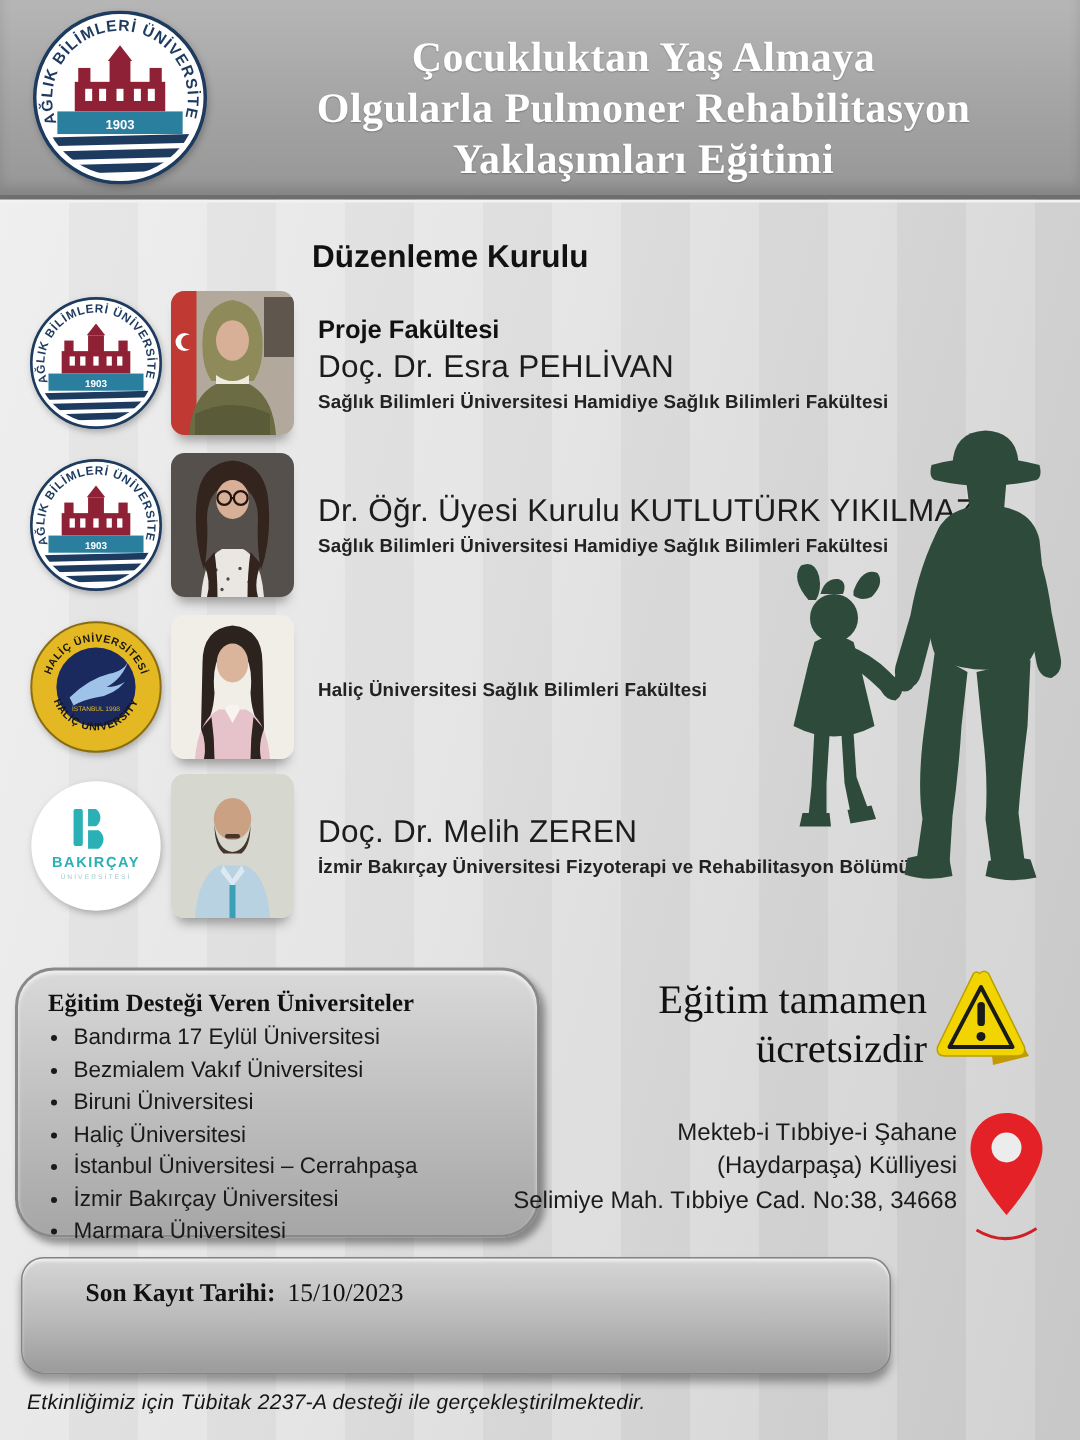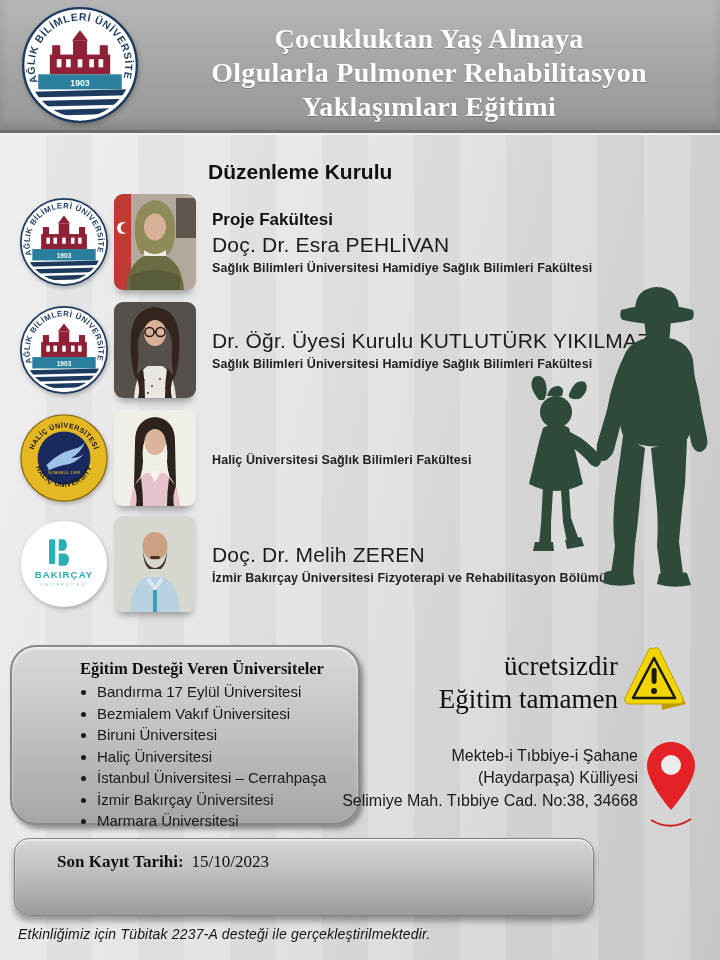--- a/index.html
+++ b/index.html
@@ -45,21 +45,20 @@
   .member-name{font-size:21px;color:#1c1c1c;letter-spacing:.2px;}
   .member-affil{font-size:12.5px;font-weight:bold;color:#222;margin-top:4px;letter-spacing:.1px;}
   
   .silhouette{position:absolute;left:498px;top:280px;width:222px;height:320px;}
   
   .uni-box{
     position:absolute;left:10px;top:645px;width:350px;height:180px;
     border-radius:26px;border:2px solid #898989;box-sizing:border-box;
     background:linear-gradient(180deg,#d9d9d9,#bdbdbd 55%,#a6a6a6);
     box-shadow:3px 4px 5px rgba(0,0,0,.38), inset 0 2px 3px rgba(255,255,255,.65);
-    padding-left:48px;
   }
   .uni-title{
     font-family:"Liberation Serif",serif;font-weight:bold;font-size:16.5px;color:#111;
     margin:12px 0 2px 20px;
   }
   .uni-list{margin:1px;padding:0 0 0 36px;list-style:disc;}
   .uni-list li{font-size:15px;color:#1a1a1a;line-height:21.5px;}
   
   .free{
     position:absolute;left:400px;top:650px;width:218px;text-align:right;
@@ -365,22 +364,22 @@
       <li>Bezmialem Vakıf Üniversitesi</li>
       <li>Biruni Üniversitesi</li>
       <li>Haliç Üniversitesi</li>
       <li>İstanbul Üniversitesi – Cerrahpaşa</li>
       <li>İzmir Bakırçay Üniversitesi</li>
       <li>Marmara Üniversitesi</li>
     </ul>
   </div>
 
   <div class="free">
+    <div>Eğitim tamamen</div>
     <div>ücretsizdir</div>
-    <div>Eğitim tamamen</div>
   </div>
   <svg class="warning" viewBox="0 0 66 70" aria-hidden="true">
     <path d="M34,6 L64,58 L40,64 Z" fill="#c49a00"></path>
     <path d="M31,3 Q34,0 37,3 L61,52 Q62,58 56,58 L8,58 Q2,58 3,52 L27,3 Q29,1 31,3 Z" fill="#f2d400" stroke="#b99f00" stroke-width="1"></path>
     <path d="M32,12 L53,52 L11,52 Z" fill="none" stroke="#1a1a1a" stroke-width="2.6" stroke-linejoin="round"></path>
     <rect x="29.6" y="22" width="5" height="16" rx="2.4" fill="#1a1a1a"></rect>
     <circle cx="32" cy="45" r="3" fill="#1a1a1a"></circle>
   </svg>
 
   <div class="venue">

